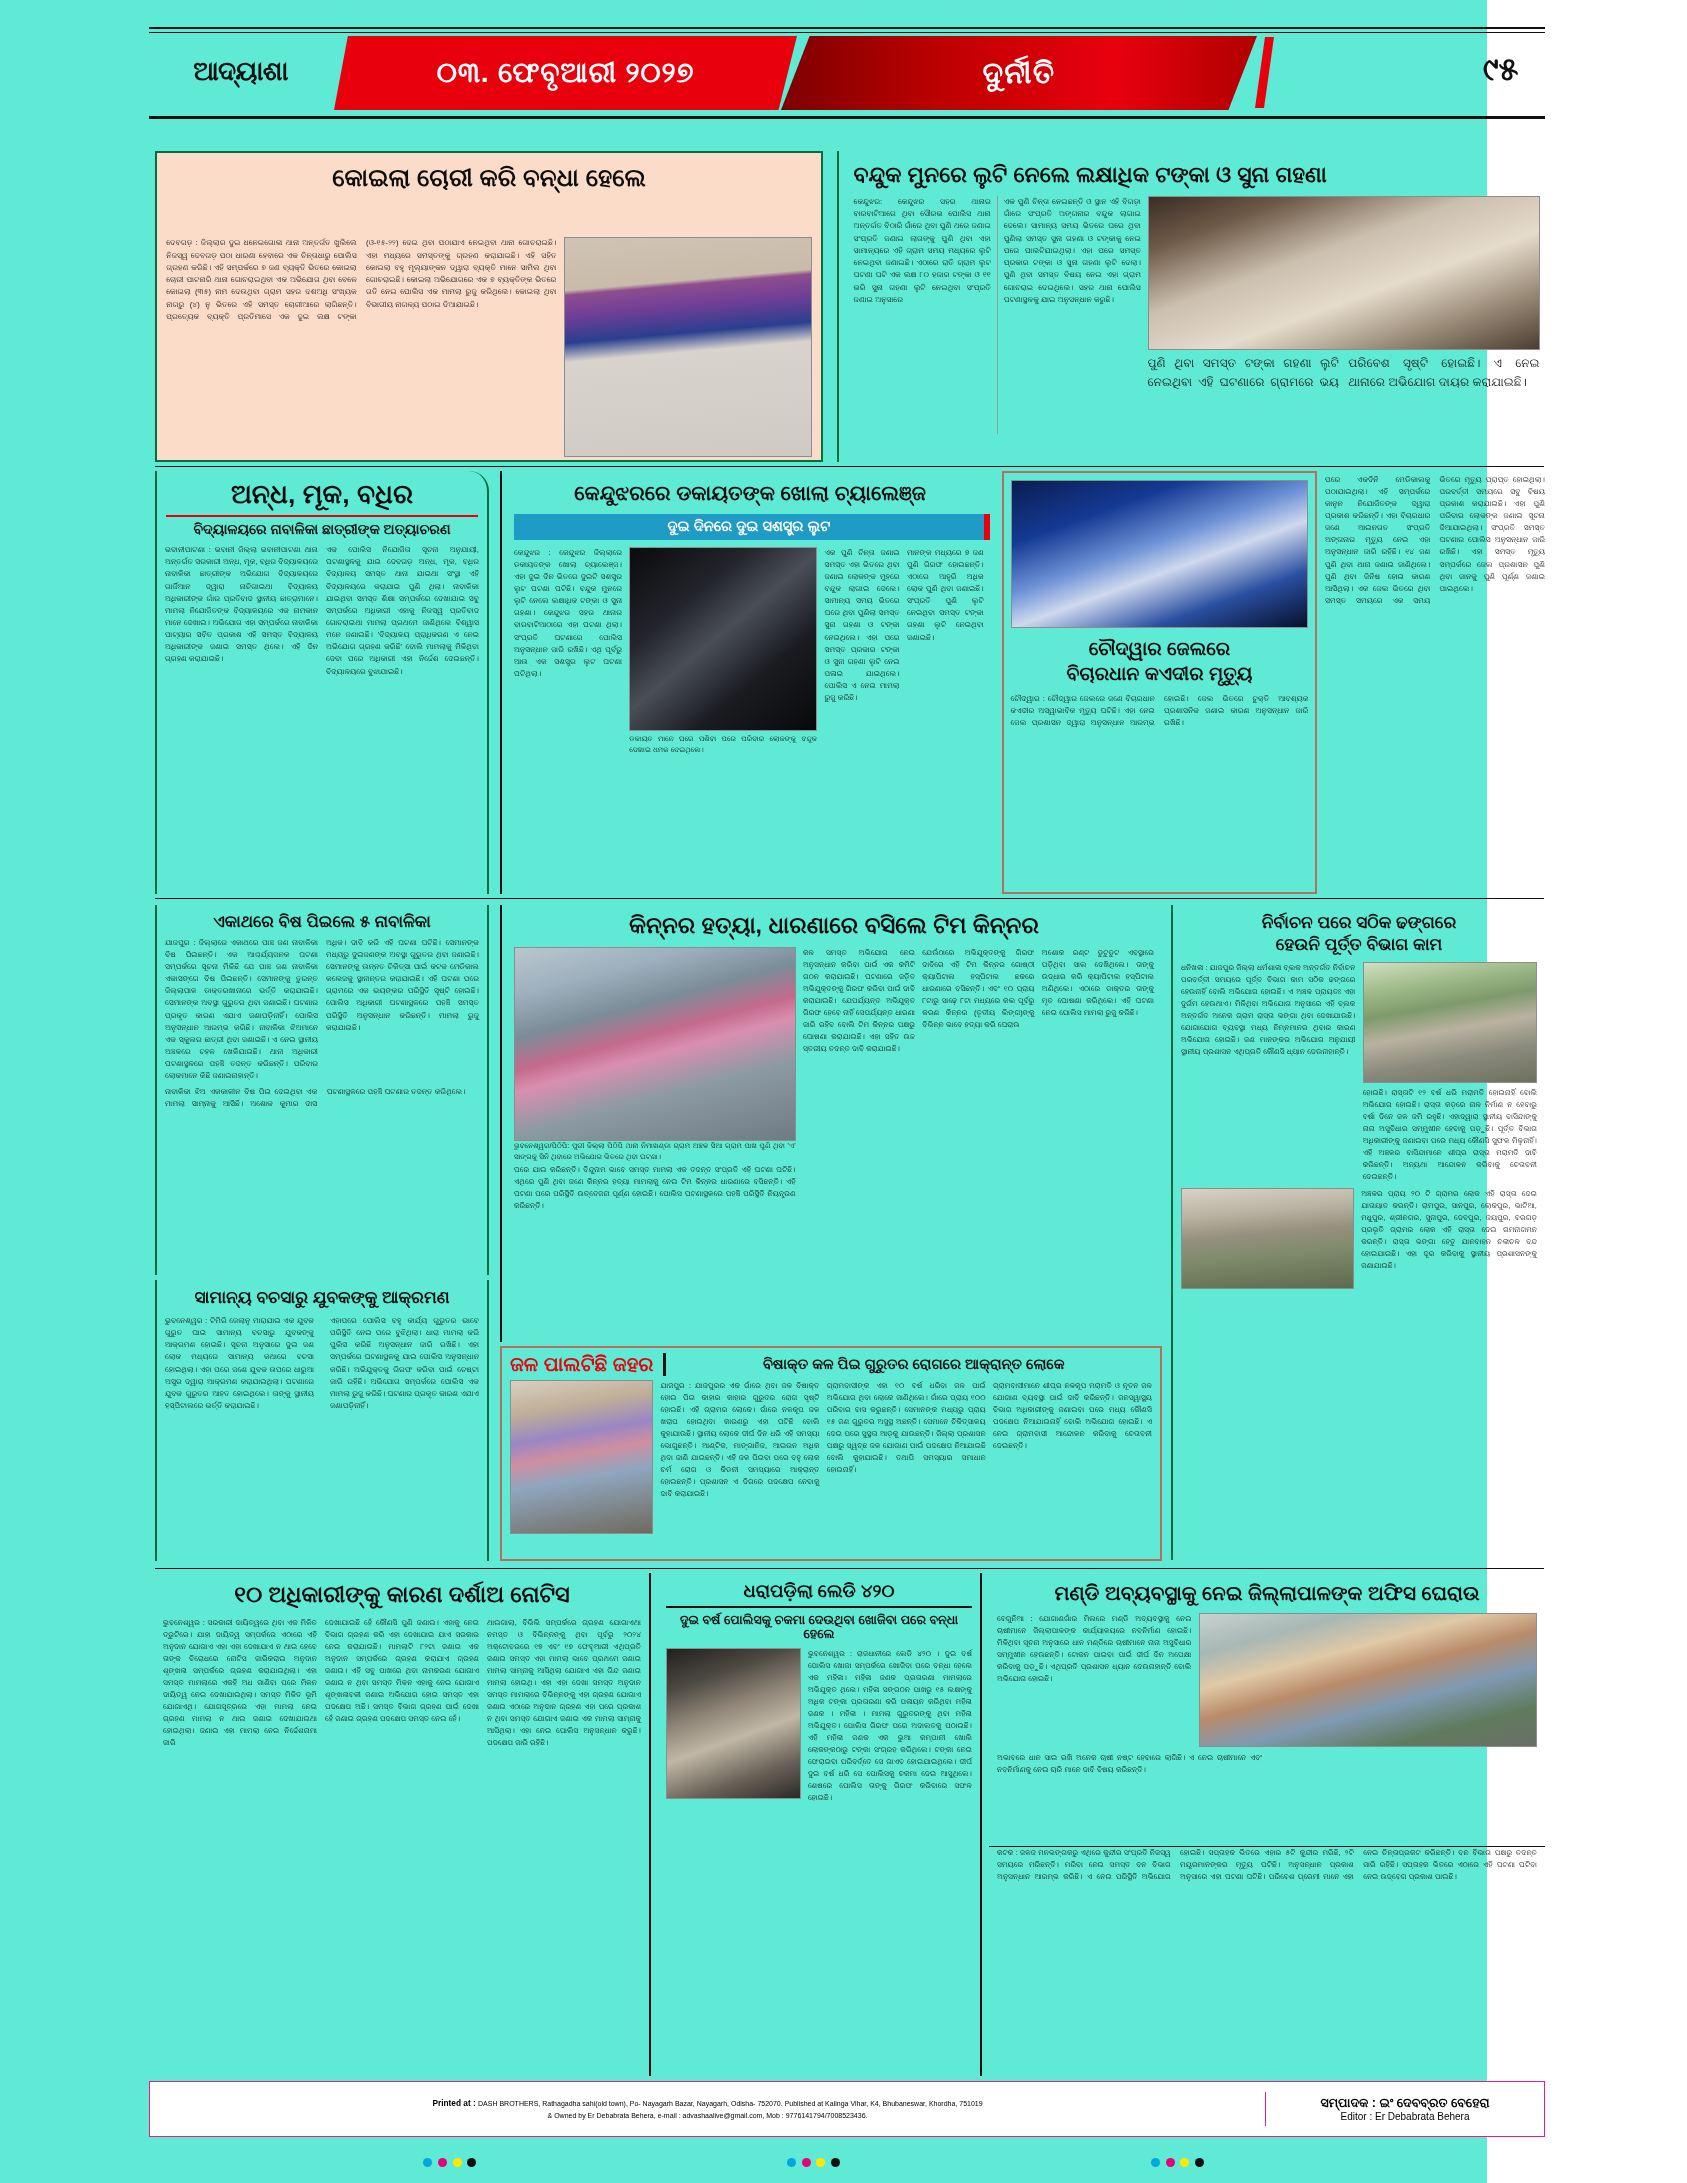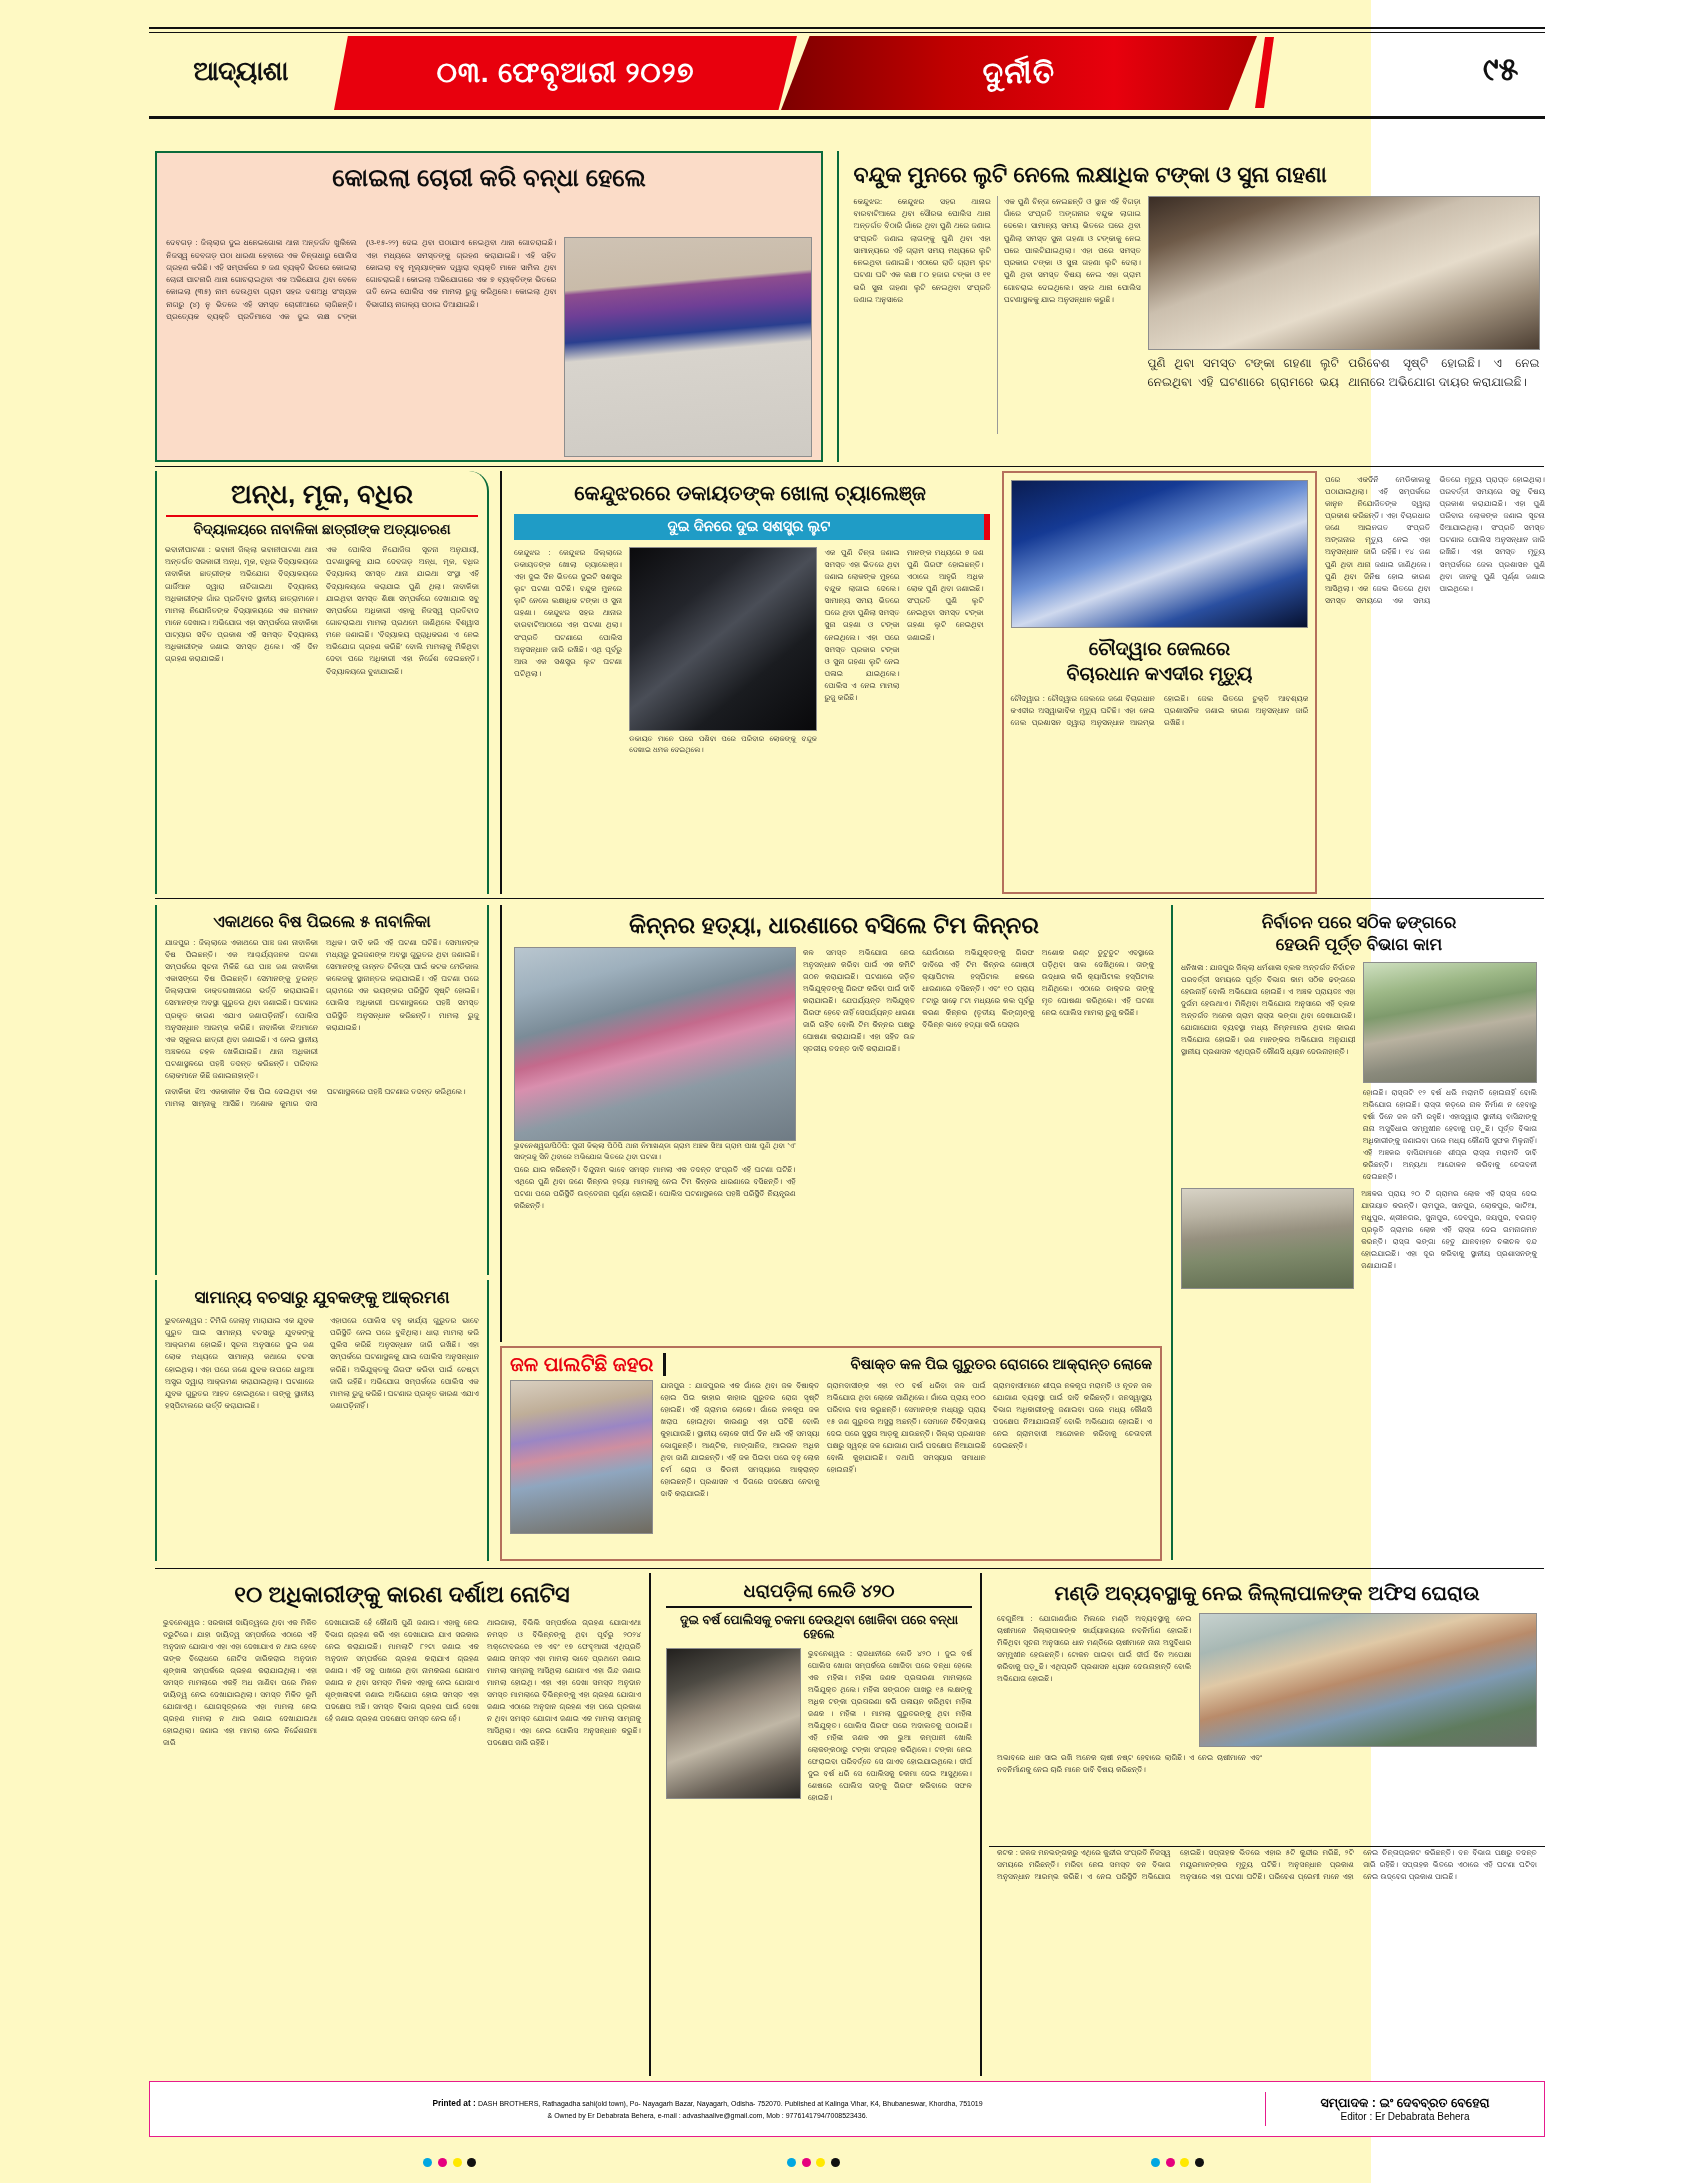--- a/index.html
+++ b/index.html
@@ -3,22 +3,22 @@
 <meta charset="utf-8">
 <style>
   html,body{margin:0;padding:0;background:#ffffff;}
   body{
     width:1687px;height:2183px;
     font-family:"Liberation Sans","DejaVu Sans",sans-serif;
     color:#000;
     -webkit-font-smoothing:antialiased;
   }
   .page{
-    position:relative;width:1371px;height:2183px;
-    background:#fef9c3;box-sizing:border-box;
+    position:relative;width:1487px;height:2183px;
+    background:#5eead4;box-sizing:border-box;
     padding:4px;
   }
   
   .top-rule{position:absolute;left:149px;top:26.5px;width:1396px;height:2px;background:#111;}
   .top-rule2{position:absolute;left:149px;top:32px;width:1396px;height:0.7px;background:#111;}
 
   
   .masthead{position:absolute;left:149px;top:36px;width:1396px;height:76px;}
   .mast-left{
     position:absolute;left:12px;top:9.3px;width:159px;height:53px;
@@ -217,21 +217,21 @@
     <div style="display:flex;gap:16px;padding:0 8px;">
       <div class="body-txt" style="flex:1;font-size:7.5px;">ଭୁବନେଶ୍ୱର : ଟିମିରି ଜେଲାନୁ ମାରାଯାଇ ଏକ ଯୁବକ ଗୁରୁତ ଘାଇ ସାମାନ୍ୟ ବଚସାରୁ ଯୁବକଙ୍କୁ ଆକ୍ରମଣ ହୋଇଛି। ସୂଚନା ଅନୁସାରେ ଦୁଇ ଜଣ ଲୋକ ମଧ୍ୟରେ ସାମାନ୍ୟ କଥାରେ ବଚସା ହୋଇଥିଲା। ଏହା ପରେ ଜଣେ ଯୁବକ ଉପରେ ଧାରୁଆ ଅସ୍ତ୍ର ଦ୍ୱାରା ଆକ୍ରମଣ କରାଯାଇଥିଲା। ଘଟଣାରେ ଯୁବକ ଗୁରୁତର ଆହତ ହୋଇଥିଲେ। ତାଙ୍କୁ ସ୍ଥାନୀୟ ହସ୍ପିଟାଲରେ ଭର୍ତ୍ତି କରାଯାଇଛି।</div>
       <div class="body-txt" style="flex:1;font-size:7.5px;">ଏହାପରେ ପୋଲିସ ବହୁ କାର୍ଯ୍ୟ ଗୁରୁତର ଭାବେ ପରିସ୍ଥିତି ନେଇ ପରେ ବୁଝିଥିଲା। ଧାରା ମାମଲା କରି ପୁଲିସ କରିଛି ଅନୁସନ୍ଧାନ ଜାରି ରଖିଛି। ଏହା ସମ୍ପର୍କରେ ଘଟଣାସ୍ଥଳକୁ ଯାଇ ପୋଲିସ ଅନୁସନ୍ଧାନ କରିଛି। ଅଭିଯୁକ୍ତକୁ ଗିରଫ କରିବା ପାଇଁ ଚେଷ୍ଟା ଜାରି ରହିଛି। ଅଭିଯୋଗ ସମ୍ପର୍କରେ ପୋଲିସ ଏକ ମାମଲା ରୁଜୁ କରିଛି। ଘଟଣାର ପ୍ରକୃତ କାରଣ ଏଯାଏ ଜଣାପଡ଼ିନାହିଁ।</div>
     </div>
   </div>
 
   <div class="blk" style="left:500px;top:1346px;width:662px;height:215px;border:2px solid #b5705c;box-sizing:border-box;">
     <div style="display:flex;align-items:center;gap:9.3px;padding:5.3px 8px 4px;">
       <div class="hl redhead" style="font-size:20px;flex:0 0 auto;">ଜଳ ପାଲଟିଛି ଜହର</div>
       <div style="width:3.3px;height:22.5px;background:#111;"></div>
-      <div class="hl" style="font-size:14.6px;flex:1;text-align:right;">ବିଷାକ୍ତ କଳ ପିଇ ଗୁରୁତର ରୋଗରେ ଆକ୍ରାନ୍ତ ଲୋକେ</div>
+      <div class="hl" style="font-size:14.6px;flex:1;text-align:center;">ବିଷାକ୍ତ କଳ ପିଇ ଗୁରୁତର ରୋଗରେ ଆକ୍ରାନ୍ତ ଲୋକେ</div>
     </div>
     <div style="display:flex;gap:7.3px;padding:0 8px 5.3px;">
       <div class="photo water" style="flex:0 0 22%;height:152px;"></div>
       <div class="body-txt" style="flex:1;font-size:7.4px;">ଯାଜପୁର : ଯାଜପୁରର ଏକ ଗାଁରେ ଥିବା ଜଳ ବିଷାକ୍ତ ହୋଇ ପିଇ କାହାର କାହାର ଗୁରୁତର ରୋଗ ସୃଷ୍ଟି ହୋଇଛି। ଏହି ଗ୍ରାମର ଲୋକେ। ଗାଁରେ ନଳକୂପ ଜଳ ଖରାପ ହୋଇଥିବା କାରଣରୁ ଏହା ଘଟିଛି ବୋଲି କୁହାଯାଉଛି। ସ୍ଥାନୀୟ ଲୋକେ ଦୀର୍ଘ ଦିନ ଧରି ଏହି ସମସ୍ୟା ଭୋଗୁଛନ୍ତି। ଆଣ୍ଟିକ, ମାଙ୍ଗାନିଜ, ଆଇରନ ଅଧିକ ଥିବା ଜାଣି ଯାଇଛନ୍ତି। ଏହି ଜଳ ପିଇବା ପରେ ବହୁ ଲୋକ ଚର୍ମ ରୋଗ ଓ କିଡନୀ ସମସ୍ୟାରେ ଆକ୍ରାନ୍ତ ହୋଇଛନ୍ତି। ପ୍ରଶାସନ ଏ ଦିଗରେ ପଦକ୍ଷେପ ନେବାକୁ ଦାବି କରାଯାଇଛି।</div>
       <div class="body-txt" style="flex:1;font-size:7.4px;">ଗ୍ରାମବାସୀଙ୍କ ଏହା ୧୦ ବର୍ଷ ଧରିବା ଜଳ ପାଇଁ ଅଭିଯୋଗ ଥିବା ଲୋକେ ଜାଣିଥିଲେ। ଗାଁରେ ପ୍ରାୟ ୧୦୦ ପରିବାର ବାସ କରୁଛନ୍ତି। ସେମାନଙ୍କ ମଧ୍ୟରୁ ପ୍ରାୟ ୧୫ ଜଣ ଗୁରୁତର ଅସୁସ୍ଥ ଅଛନ୍ତି। ସେମାନେ ଚିକିତ୍ସାଳୟ ଦେଇ ପରେ ସୁସ୍ଥତା ଆଡ଼କୁ ଯାଉଛନ୍ତି। ଜିଲ୍ଲା ପ୍ରଶାସନ ପକ୍ଷରୁ ସ୍ୱଚ୍ଛ ଜଳ ଯୋଗାଣ ପାଇଁ ପଦକ୍ଷେପ ନିଆଯାଇଛି ବୋଲି କୁହାଯାଇଛି। ତଥାପି ସମସ୍ୟାର ସମାଧାନ ହୋଇନାହିଁ।</div>
       <div class="body-txt" style="flex:1;font-size:7.4px;">ଗ୍ରାମବାସୀମାନେ ଶୀଘ୍ର ନଳକୂପ ମରାମତି ଓ ନୂତନ ଜଳ ଯୋଗାଣ ବ୍ୟବସ୍ଥା ପାଇଁ ଦାବି କରିଛନ୍ତି। ଜନସ୍ୱାସ୍ଥ୍ୟ ବିଭାଗ ଅଧିକାରୀଙ୍କୁ ଜଣାଇବା ପରେ ମଧ୍ୟ କୌଣସି ପଦକ୍ଷେପ ନିଆଯାଇନାହିଁ ବୋଲି ଅଭିଯୋଗ ହୋଇଛି। ଏ ନେଇ ଗ୍ରାମବାସୀ ଆନ୍ଦୋଳନ କରିବାକୁ ଚେତାବନୀ ଦେଇଛନ୍ତି।</div>
     </div>
   </div>
 
   <div class="blk" style="left:155px;top:1568px;width:1389px;height:1.3px;background:#111;"></div>

